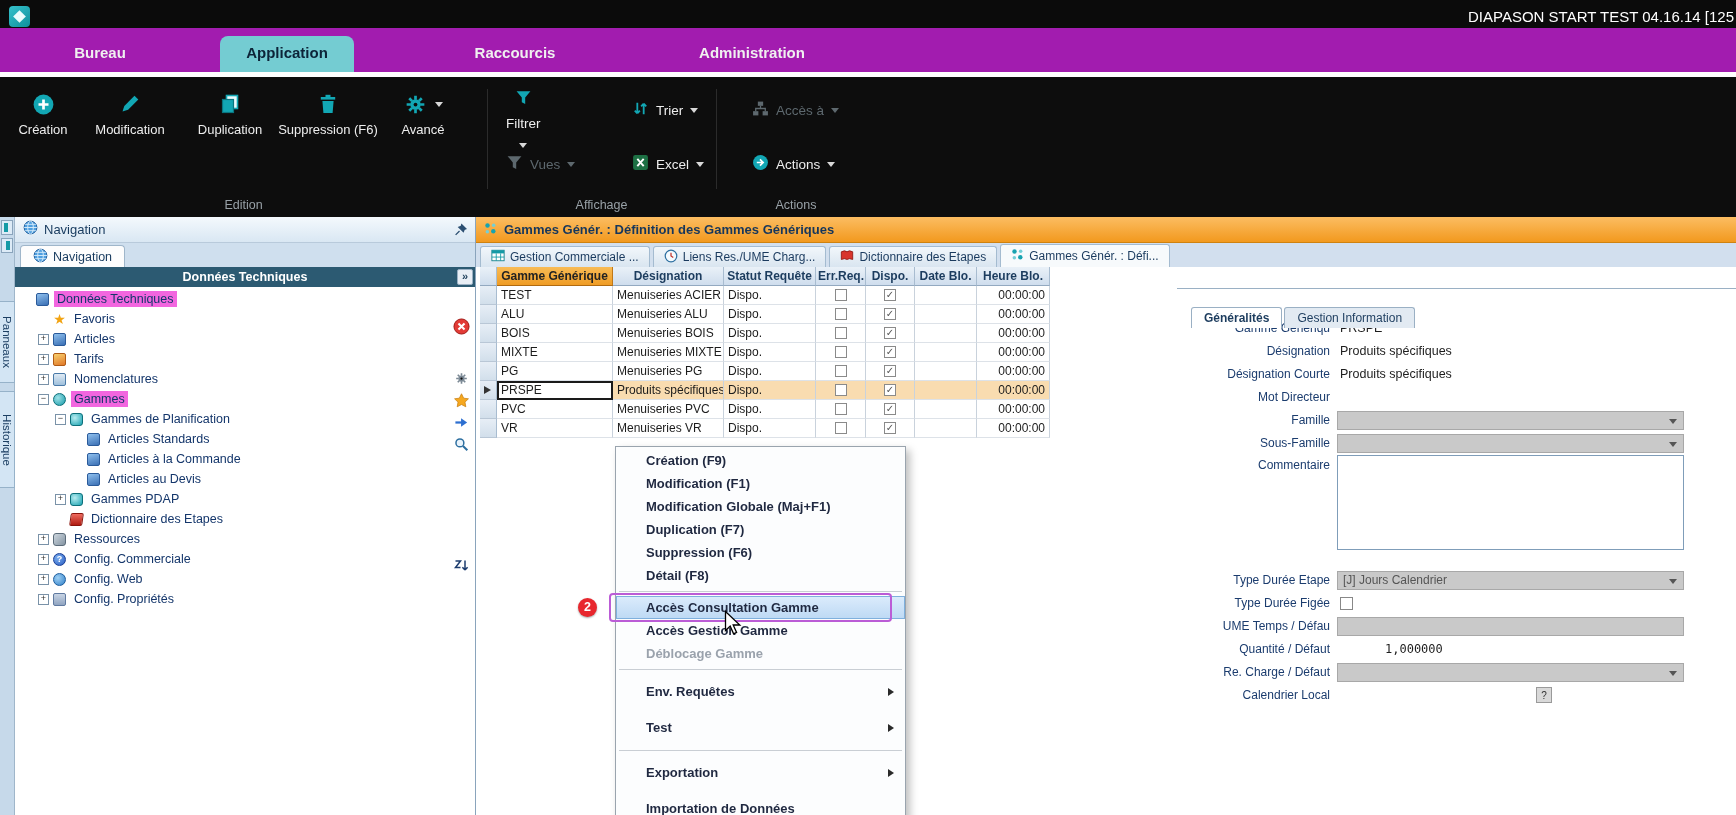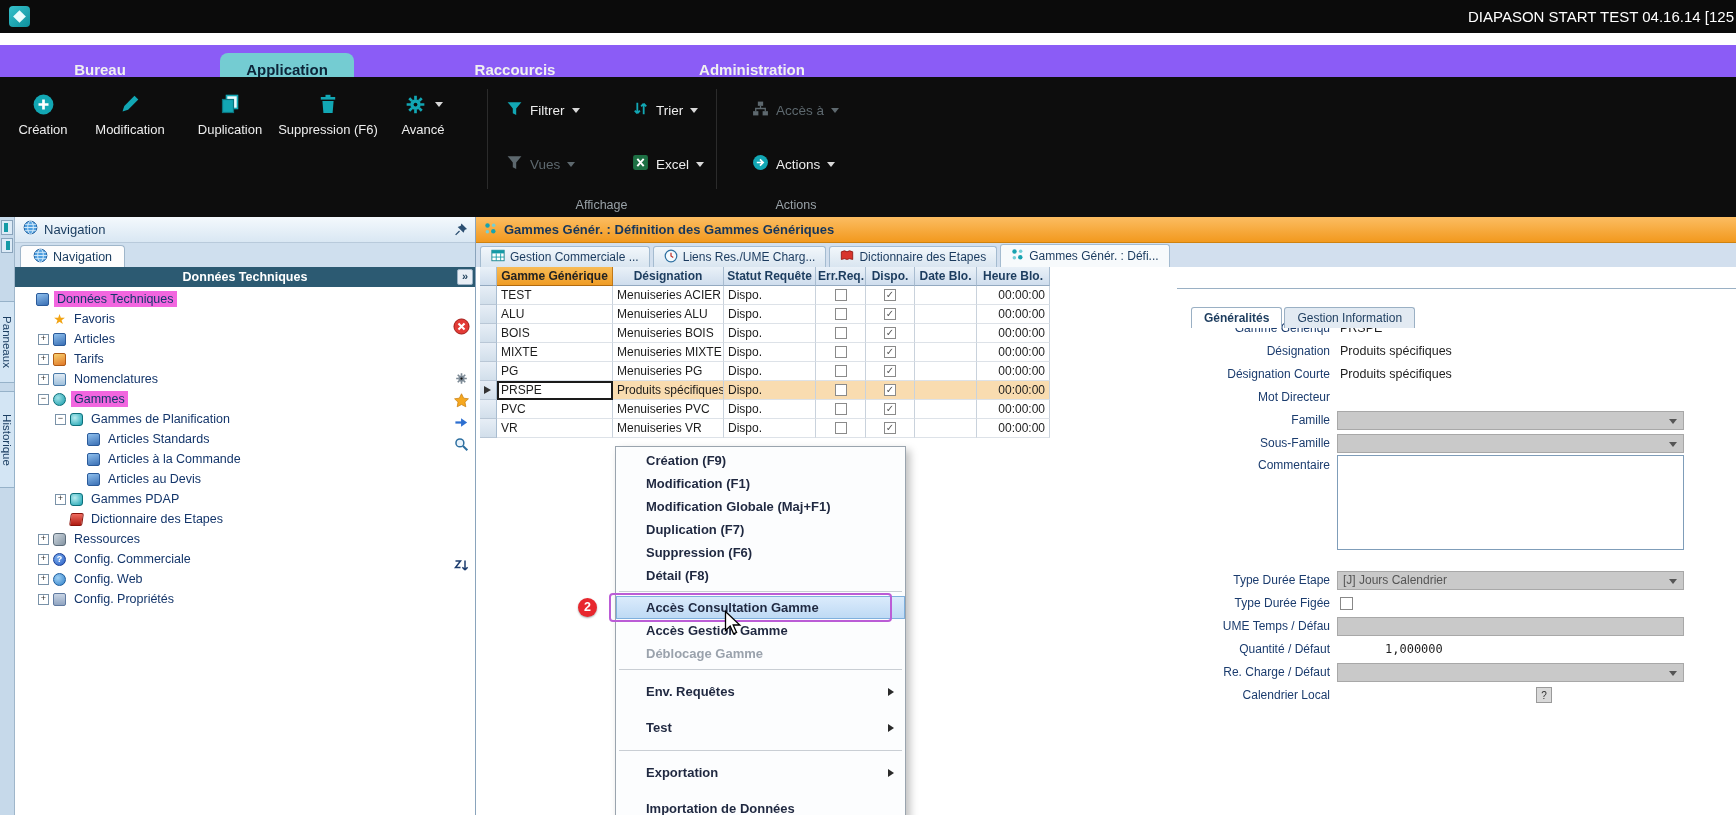--- a/index.html
+++ b/index.html
@@ -3,21 +3,21 @@
 <meta charset="utf-8">
 <style>
   html,body{margin:0;padding:0;background:#444;}
   #app{position:relative;width:1736px;height:815px;overflow:hidden;background:#fff;font-family:"Liberation Sans",sans-serif;}
   
   .titlebar{position:absolute;left:0;top:0;width:100%;height:33px;background:#0b0b0b;}
   .appicon{position:absolute;left:9px;top:6px;width:21px;height:21px;border-radius:4px;background:linear-gradient(140deg,#36c2cc,#0e8f9c);}
   .appicon::before{content:"";position:absolute;left:6px;top:6px;width:9px;height:9px;background:#eafcfd;transform:rotate(45deg);}
   .apptitle{position:absolute;right:2px;top:0;height:33px;line-height:33px;color:#fff;font-size:15px;white-space:nowrap;}
   
-  .menubar{position:absolute;left:0;top:45px;width:100%;height:44px;background:#8b5cf6;}
+  .menubar{position:absolute;left:0;top:28px;width:100%;height:44px;background:#a21caf;}
   .mtab{position:absolute;top:8px;height:36px;line-height:34px;text-align:center;color:#f0f0f0;font-size:15px;font-weight:bold;border-radius:8px 8px 0 0;cursor:default;}
   .mtab.active{background:#74ccd2;color:#0c2438;}
   
   .ribbon{position:absolute;left:0;top:77px;width:100%;height:140px;background:#0d0d0d;}
   .glabel{position:absolute;bottom:5px;text-align:center;font-size:12.5px;color:#98a1a7;}
   .vsep{position:absolute;top:12px;bottom:28px;width:1px;background:#2b2b2b;}
   .rbtn-lg{position:absolute;top:13px;display:flex;flex-direction:column;align-items:center;color:#ededed;font-size:13px;line-height:15px;text-align:center;cursor:default;}
   .rbtn-lg .ric{height:28px;display:flex;align-items:center;}
   .rbtn-lg .lbl{margin-top:4px;}
   .rbtn-sm{position:absolute;display:flex;align-items:center;color:#ededed;font-size:13.5px;gap:7px;cursor:default;height:22px;}
@@ -170,21 +170,22 @@
         <span class="ric">
           <svg width="25" height="25" viewBox="0 0 24 24">
             <path d="M12 3.5v4M12 16.5v4M3.5 12h4M16.5 12h4M6 6l2.8 2.8M15.2 15.2L18 18M18 6l-2.8 2.8M8.8 15.2L6 18" stroke="#12a7b4" stroke-width="2.6"></path>
             <circle cx="12" cy="12" r="5" fill="#12a7b4"></circle>
             <circle cx="12" cy="12" r="1.8" fill="#0d0d0d"></circle>
           </svg>
           <span class="caret"></span>
         </span>
         <span class="lbl">Avancé</span>
       </div>
-      <div class="rbtn-sm" style="left: 506px; top: 22px;">
+      <div class="glabel" style="left: 0px; width: 487px;">Edition</div>
+      <div class="rbtn-sm" style="left: 506px; top: 12px; flex-direction: column;">
         <span class="ric"><svg width="17" height="17" viewBox="0 0 16 16">
             <path d="M1.5 2h13L9.6 8v6l-3.2-1.6V8z" fill="#12a7b4"></path>
           </svg></span>
         <span class="lbl">Filtrer</span>
         <span class="caret"></span>
       </div>
       <div class="rbtn-sm" style="left: 632px; top: 22px;">
         <span class="ric"><svg width="17" height="17" viewBox="0 0 16 16">
             <path d="M5 2.5v10M5 12.5L2.6 10M5 12.5L7.4 10" stroke="#12a7b4" stroke-width="1.7" fill="none"></path>
             <path d="M11 13.5v-10M11 3.5L8.6 6M11 3.5l2.4 2.5" stroke="#12a7b4" stroke-width="1.7" fill="none"></path>

